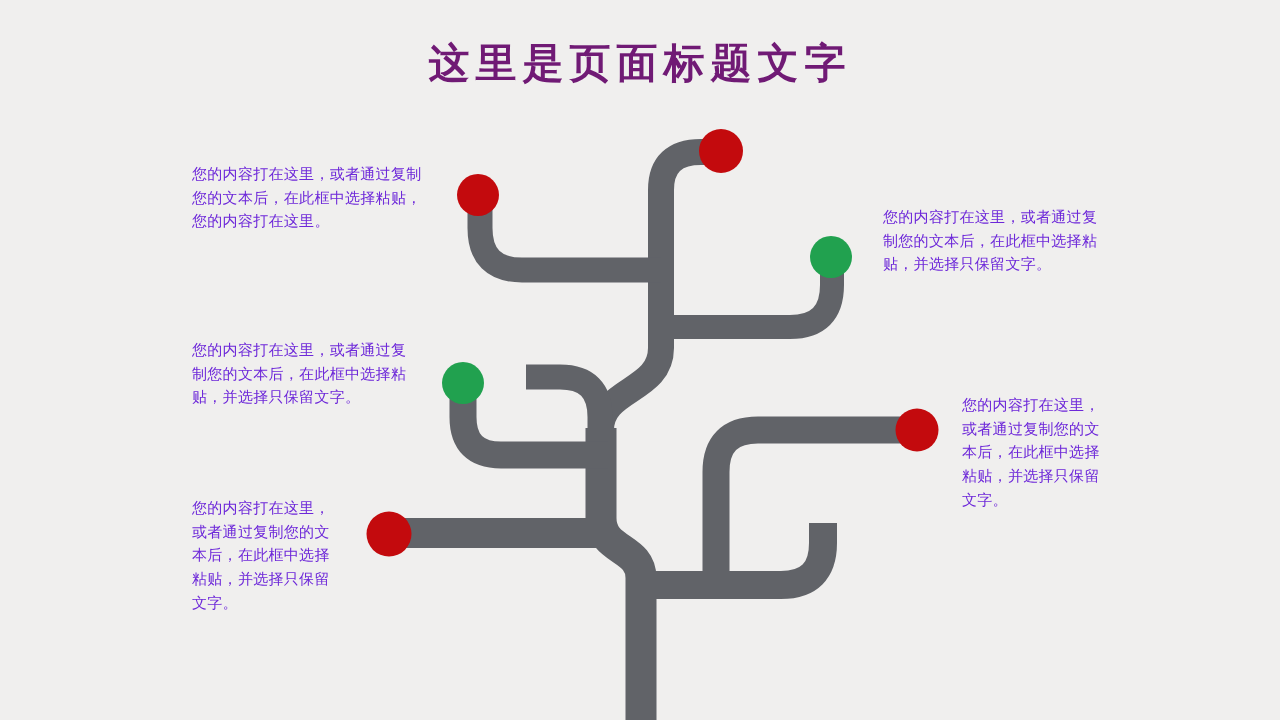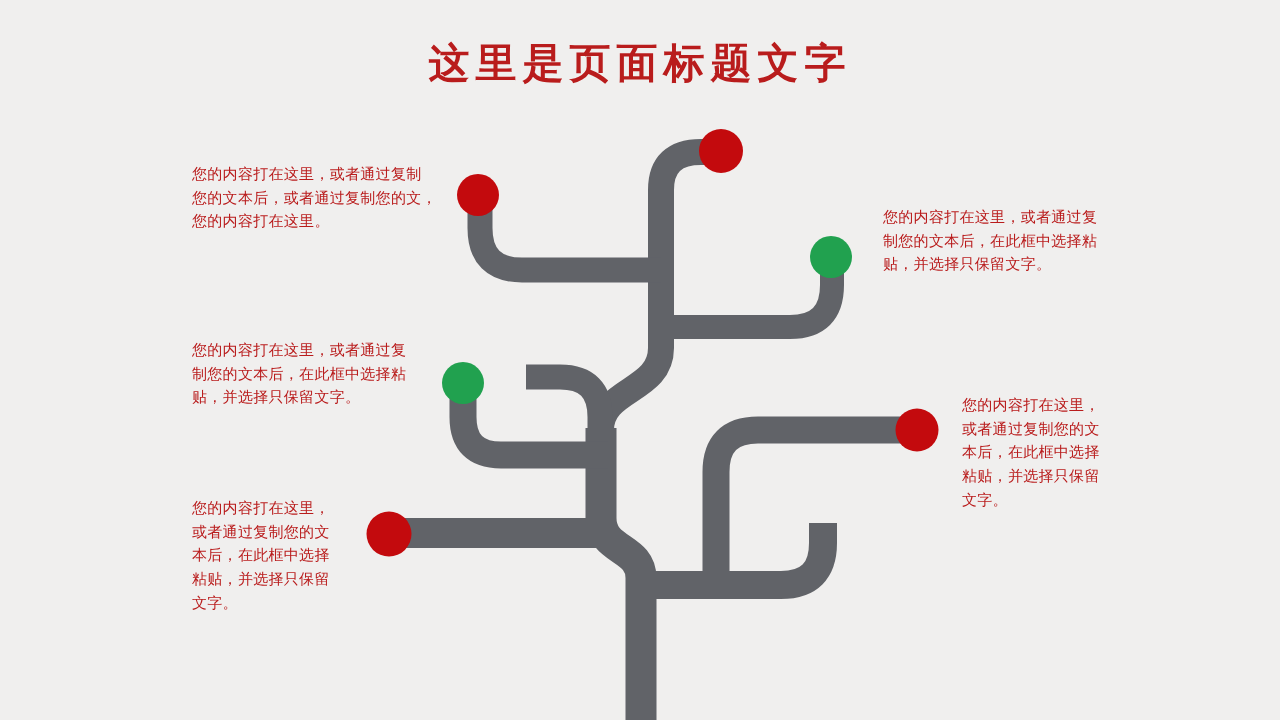--- a/index.html
+++ b/index.html
@@ -10,29 +10,29 @@
     background:#f0efee;
     font-family:"Liberation Sans","DejaVu Sans",sans-serif;
   }
   .slide-title{
     position:absolute;
     left:0;top:36px;width:1280px;
     text-align:center;
     font-size:41px;
     font-weight:bold;
     letter-spacing:6px;
-    color:#b91c1c;
+    color:#701a75;
     white-space:nowrap;
   }
   .tree-svg{position:absolute;left:0;top:0;}
   .text-block{
     position:absolute;
     font-size:15px;
     line-height:23.7px;
-    color:#b91c1c;
+    color:#6d28d9;
     letter-spacing:0.3px;
     white-space:nowrap;
   }
   .tb1{left:192px;top:162px;}
   .tb2{left:883px;top:205px;}
   .tb3{left:192px;top:338px;}
   .tb4{left:962px;top:393px;}
   .tb5{left:192px;top:496px;}
 </style>
 </head>
@@ -55,21 +55,21 @@
       <circle cx="831" cy="257" r="21" fill="#21a14f"></circle>
       <circle cx="463" cy="383" r="21" fill="#21a14f"></circle>
       <circle cx="917" cy="430" r="21.5" fill="#c30a0d"></circle>
       <circle cx="389" cy="534" r="22.5" fill="#c30a0d"></circle>
     </svg>
 
   <div class="slide-title">这里是页面标题文字</div>
 
   <div class="text-block tb1">
       <div>您的内容打在这里，或者通过复制</div>
-      <div>您的文本后，或者通过复制您的文，</div>
+      <div>您的文本后，在此框中选择粘贴，</div>
       <div>您的内容打在这里。</div>
     </div>
   <div class="text-block tb2">
       <div>您的内容打在这里，或者通过复</div>
       <div>制您的文本后，在此框中选择粘</div>
       <div>贴，并选择只保留文字。</div>
     </div>
   <div class="text-block tb3">
       <div>您的内容打在这里，或者通过复</div>
       <div>制您的文本后，在此框中选择粘</div>

